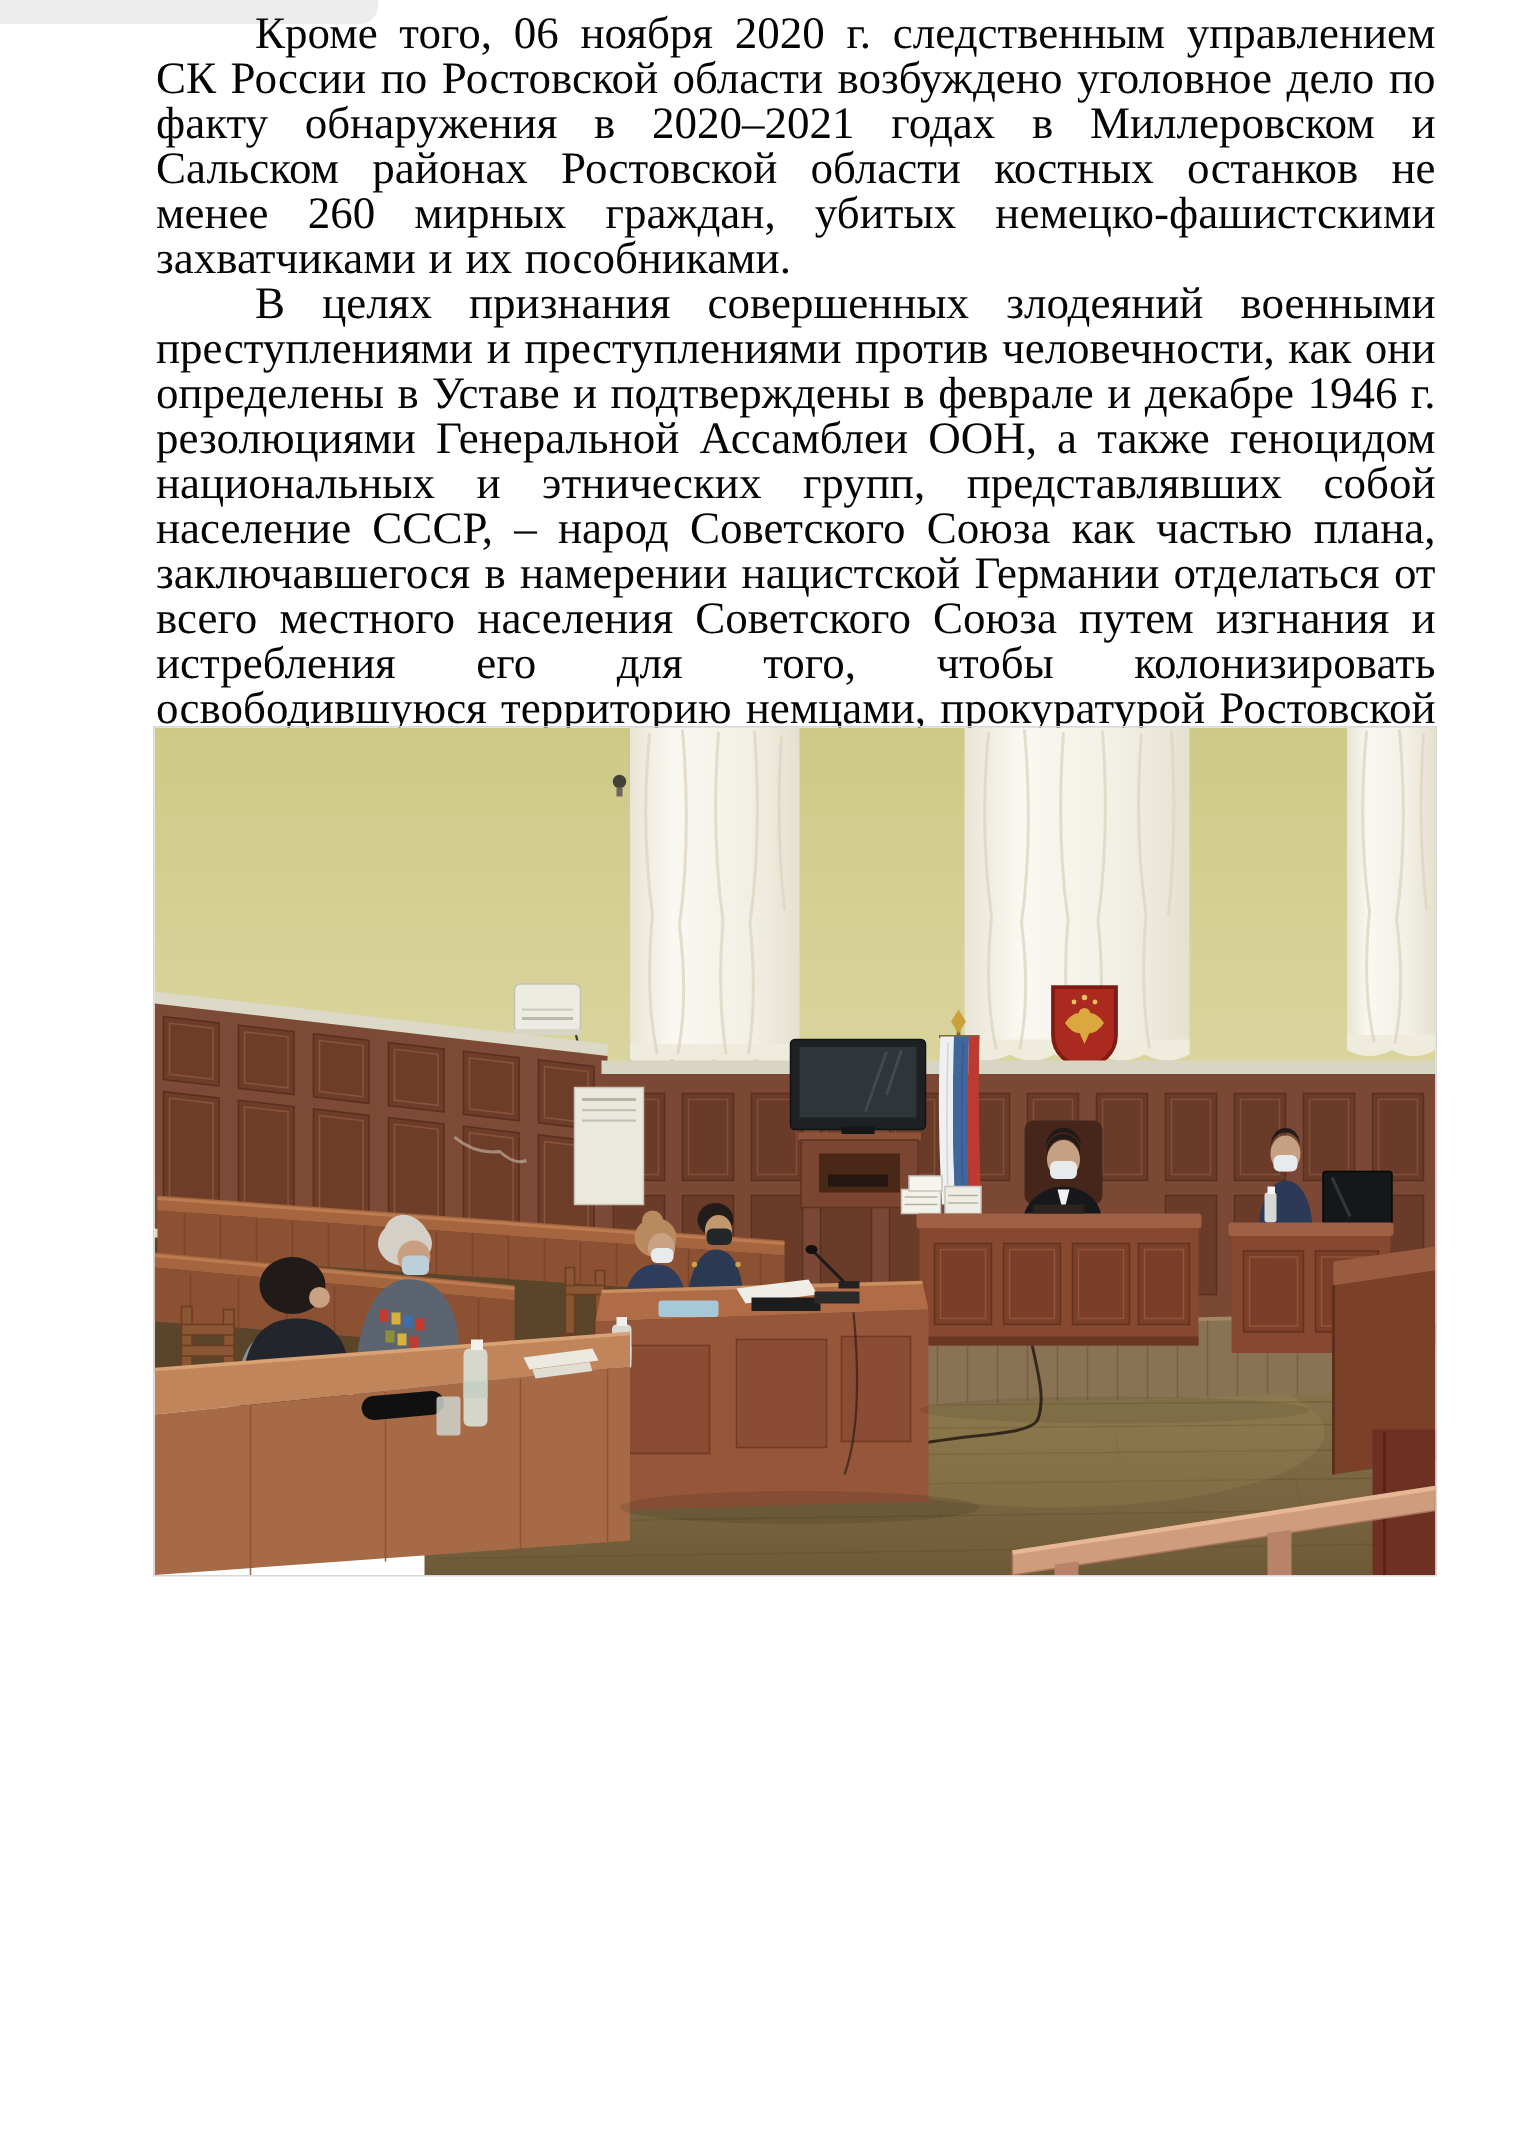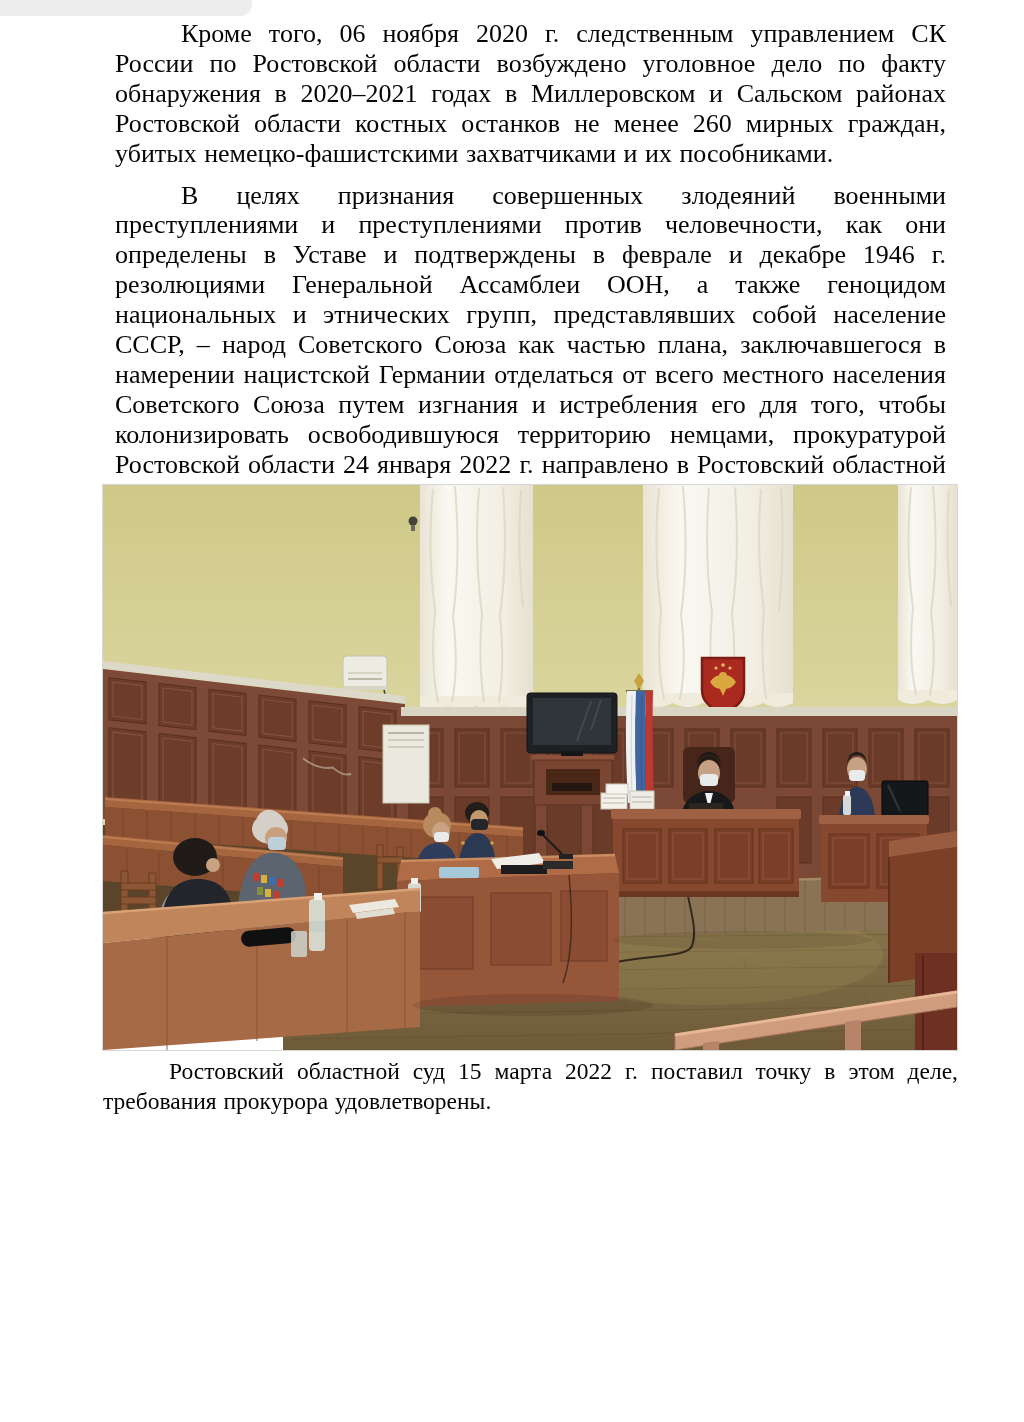--- a/index.html
+++ b/index.html
@@ -12,22 +12,22 @@
     color:#050505;
   }
   .scan-artifact{
     position:absolute;left:0;top:0;width:252px;height:16px;
     background:#ededed;border-radius:0 0 12px 0;
   }
   .doc{
     position:absolute;left:103px;top:7px;width:855px;
   }
   .doc p{
-    margin:12px;
-    font-size:26px;
+    margin:1px;
+    font-size:30px;
     line-height:29.9px;
     text-align:justify;
     text-indent:66px;
     word-spacing:1px;
   }
   .photo{
     position:absolute;left:103px;top:485px;width:854px;height:565px;
     outline:1px solid #d7d7d7;
   }
   .photo svg{display:block;}
@@ -489,17 +489,14 @@
         <polygon points="742,537 758,535 758,565 742,565" fill="#b9836a"></polygon>
       </g>
 
       <g fill="#000">
         <ellipse cx="430" cy="520" rx="120" ry="11" opacity="0.1"></ellipse>
         <ellipse cx="640" cy="455" rx="130" ry="9" opacity="0.08"></ellipse>
       </g>
     </svg>
   </div>
 
-  <div class="caption">
-    <p>Ростовский областной суд 15 марта 2022 г. поставил точку в этом деле, требования прокурора удовлетворены.</p>
-  </div>
 
 </div>
 
 </body></html>

